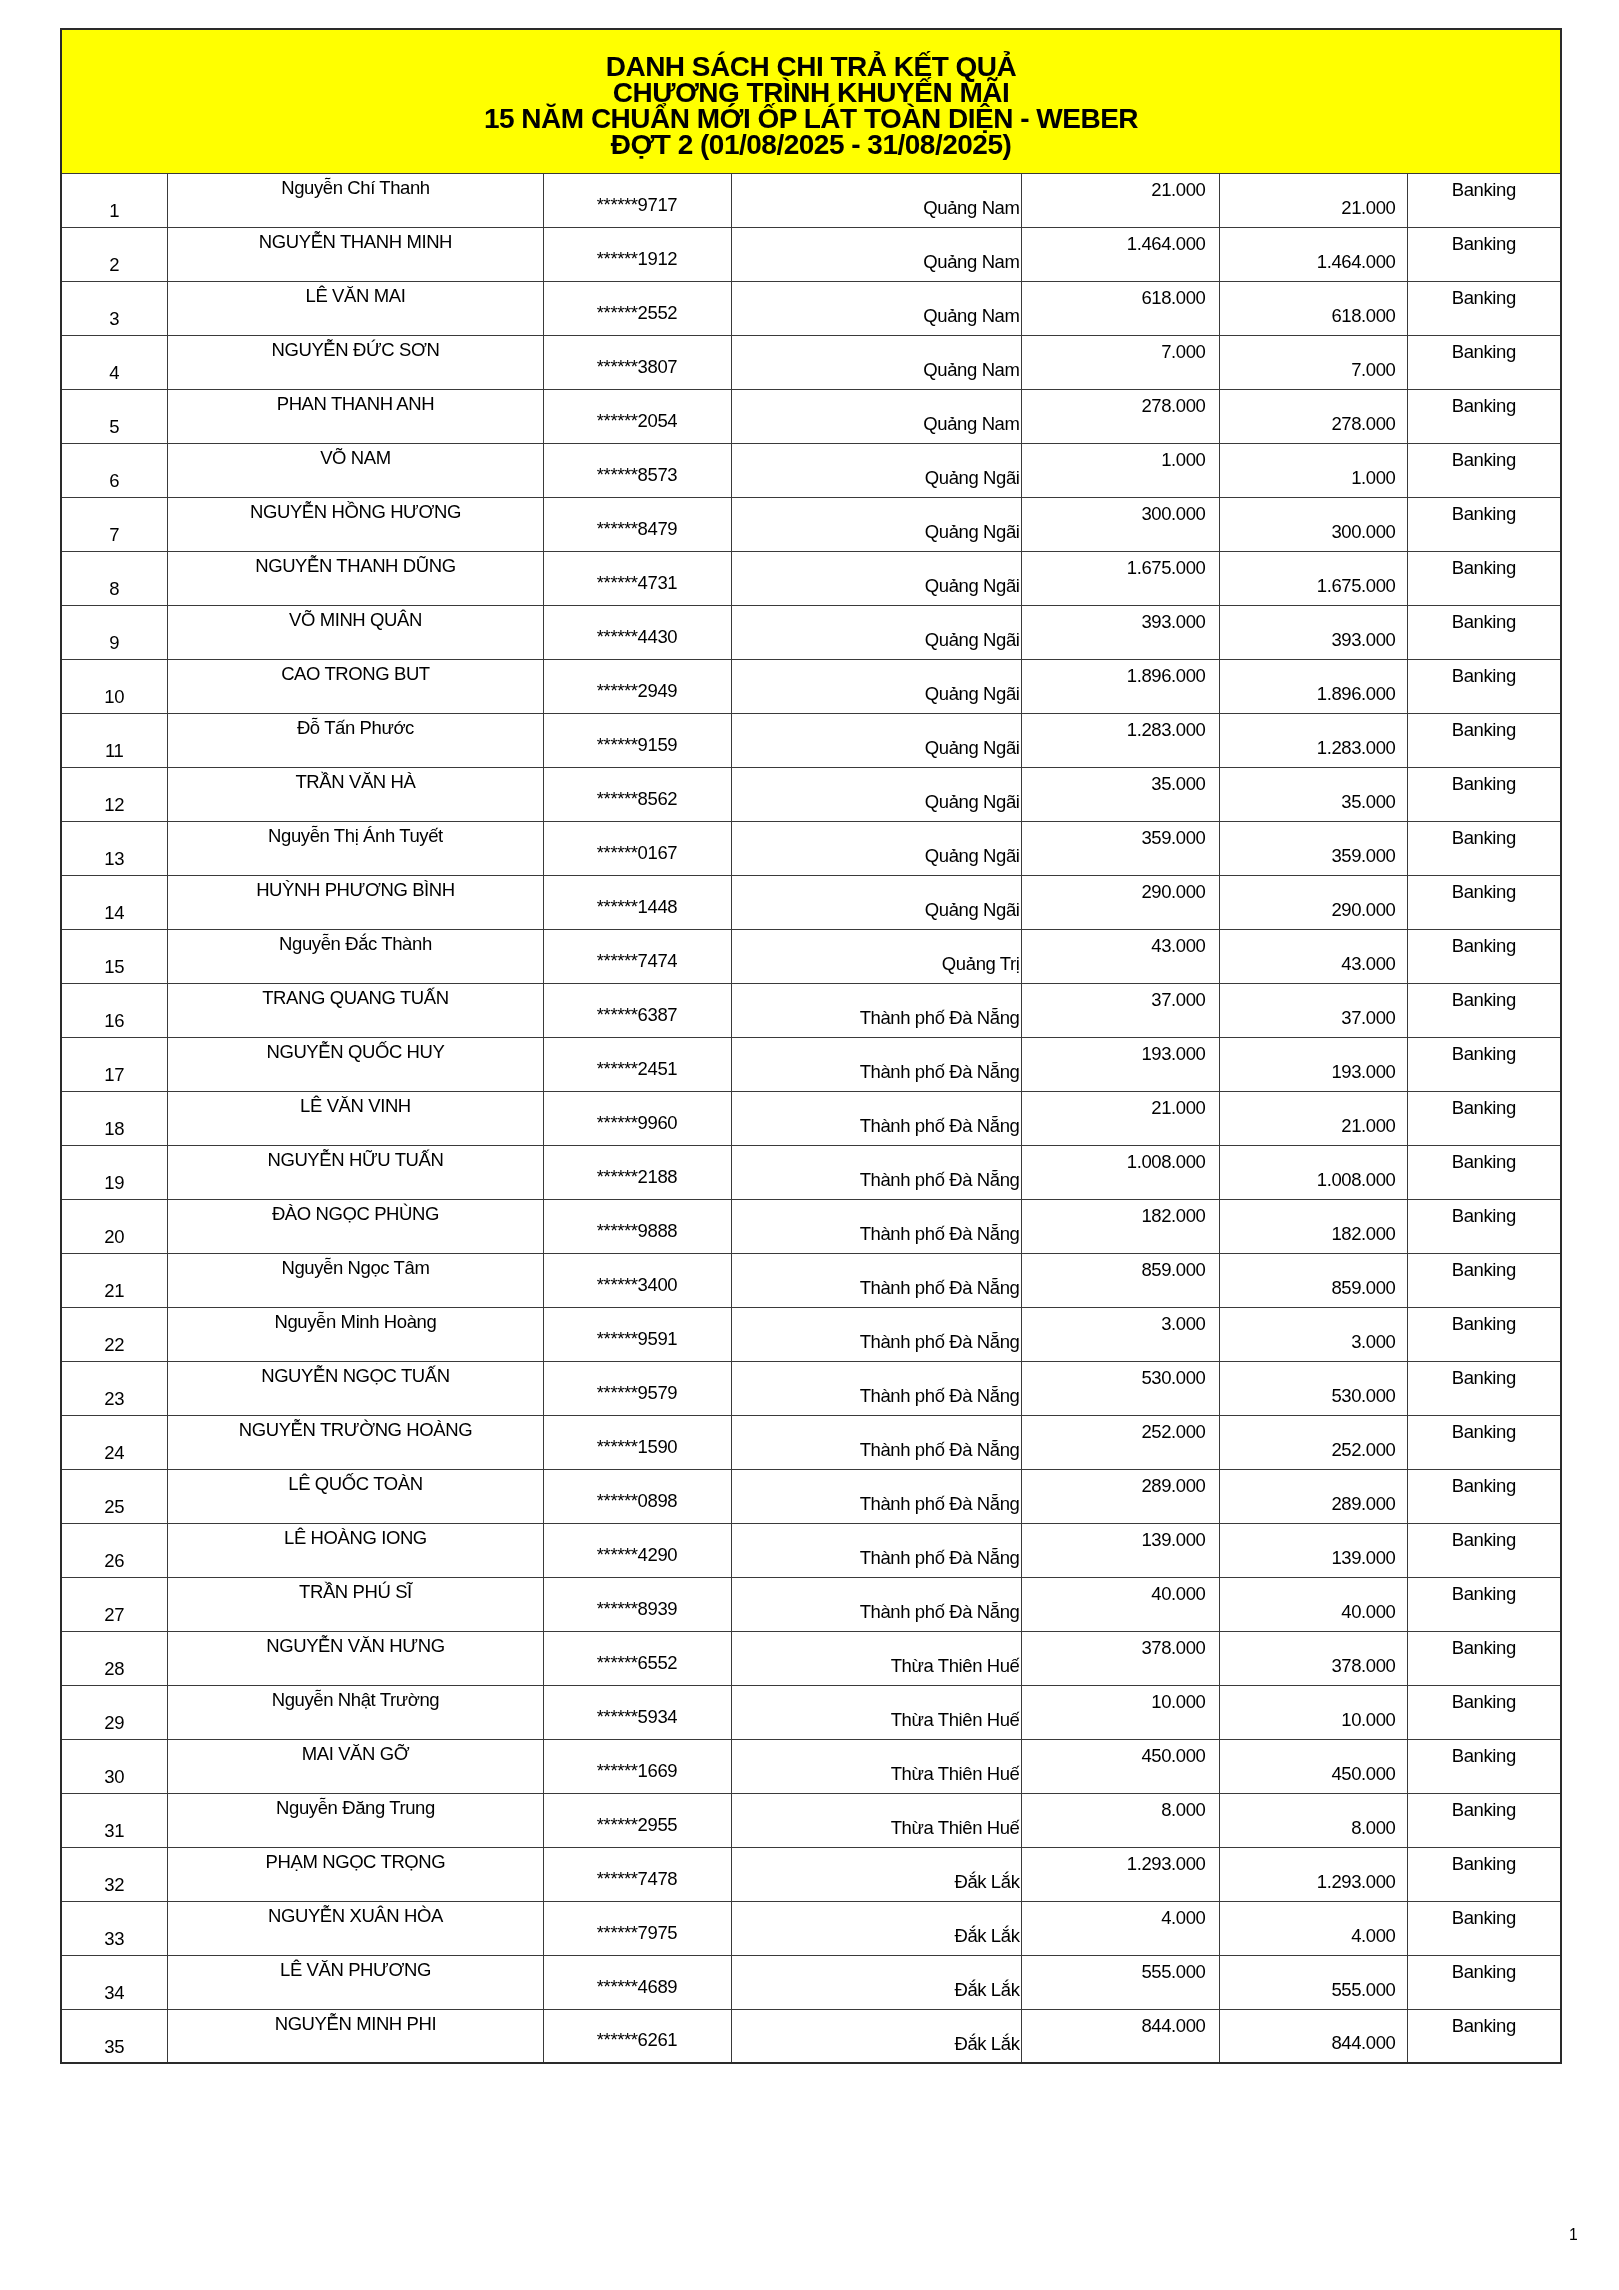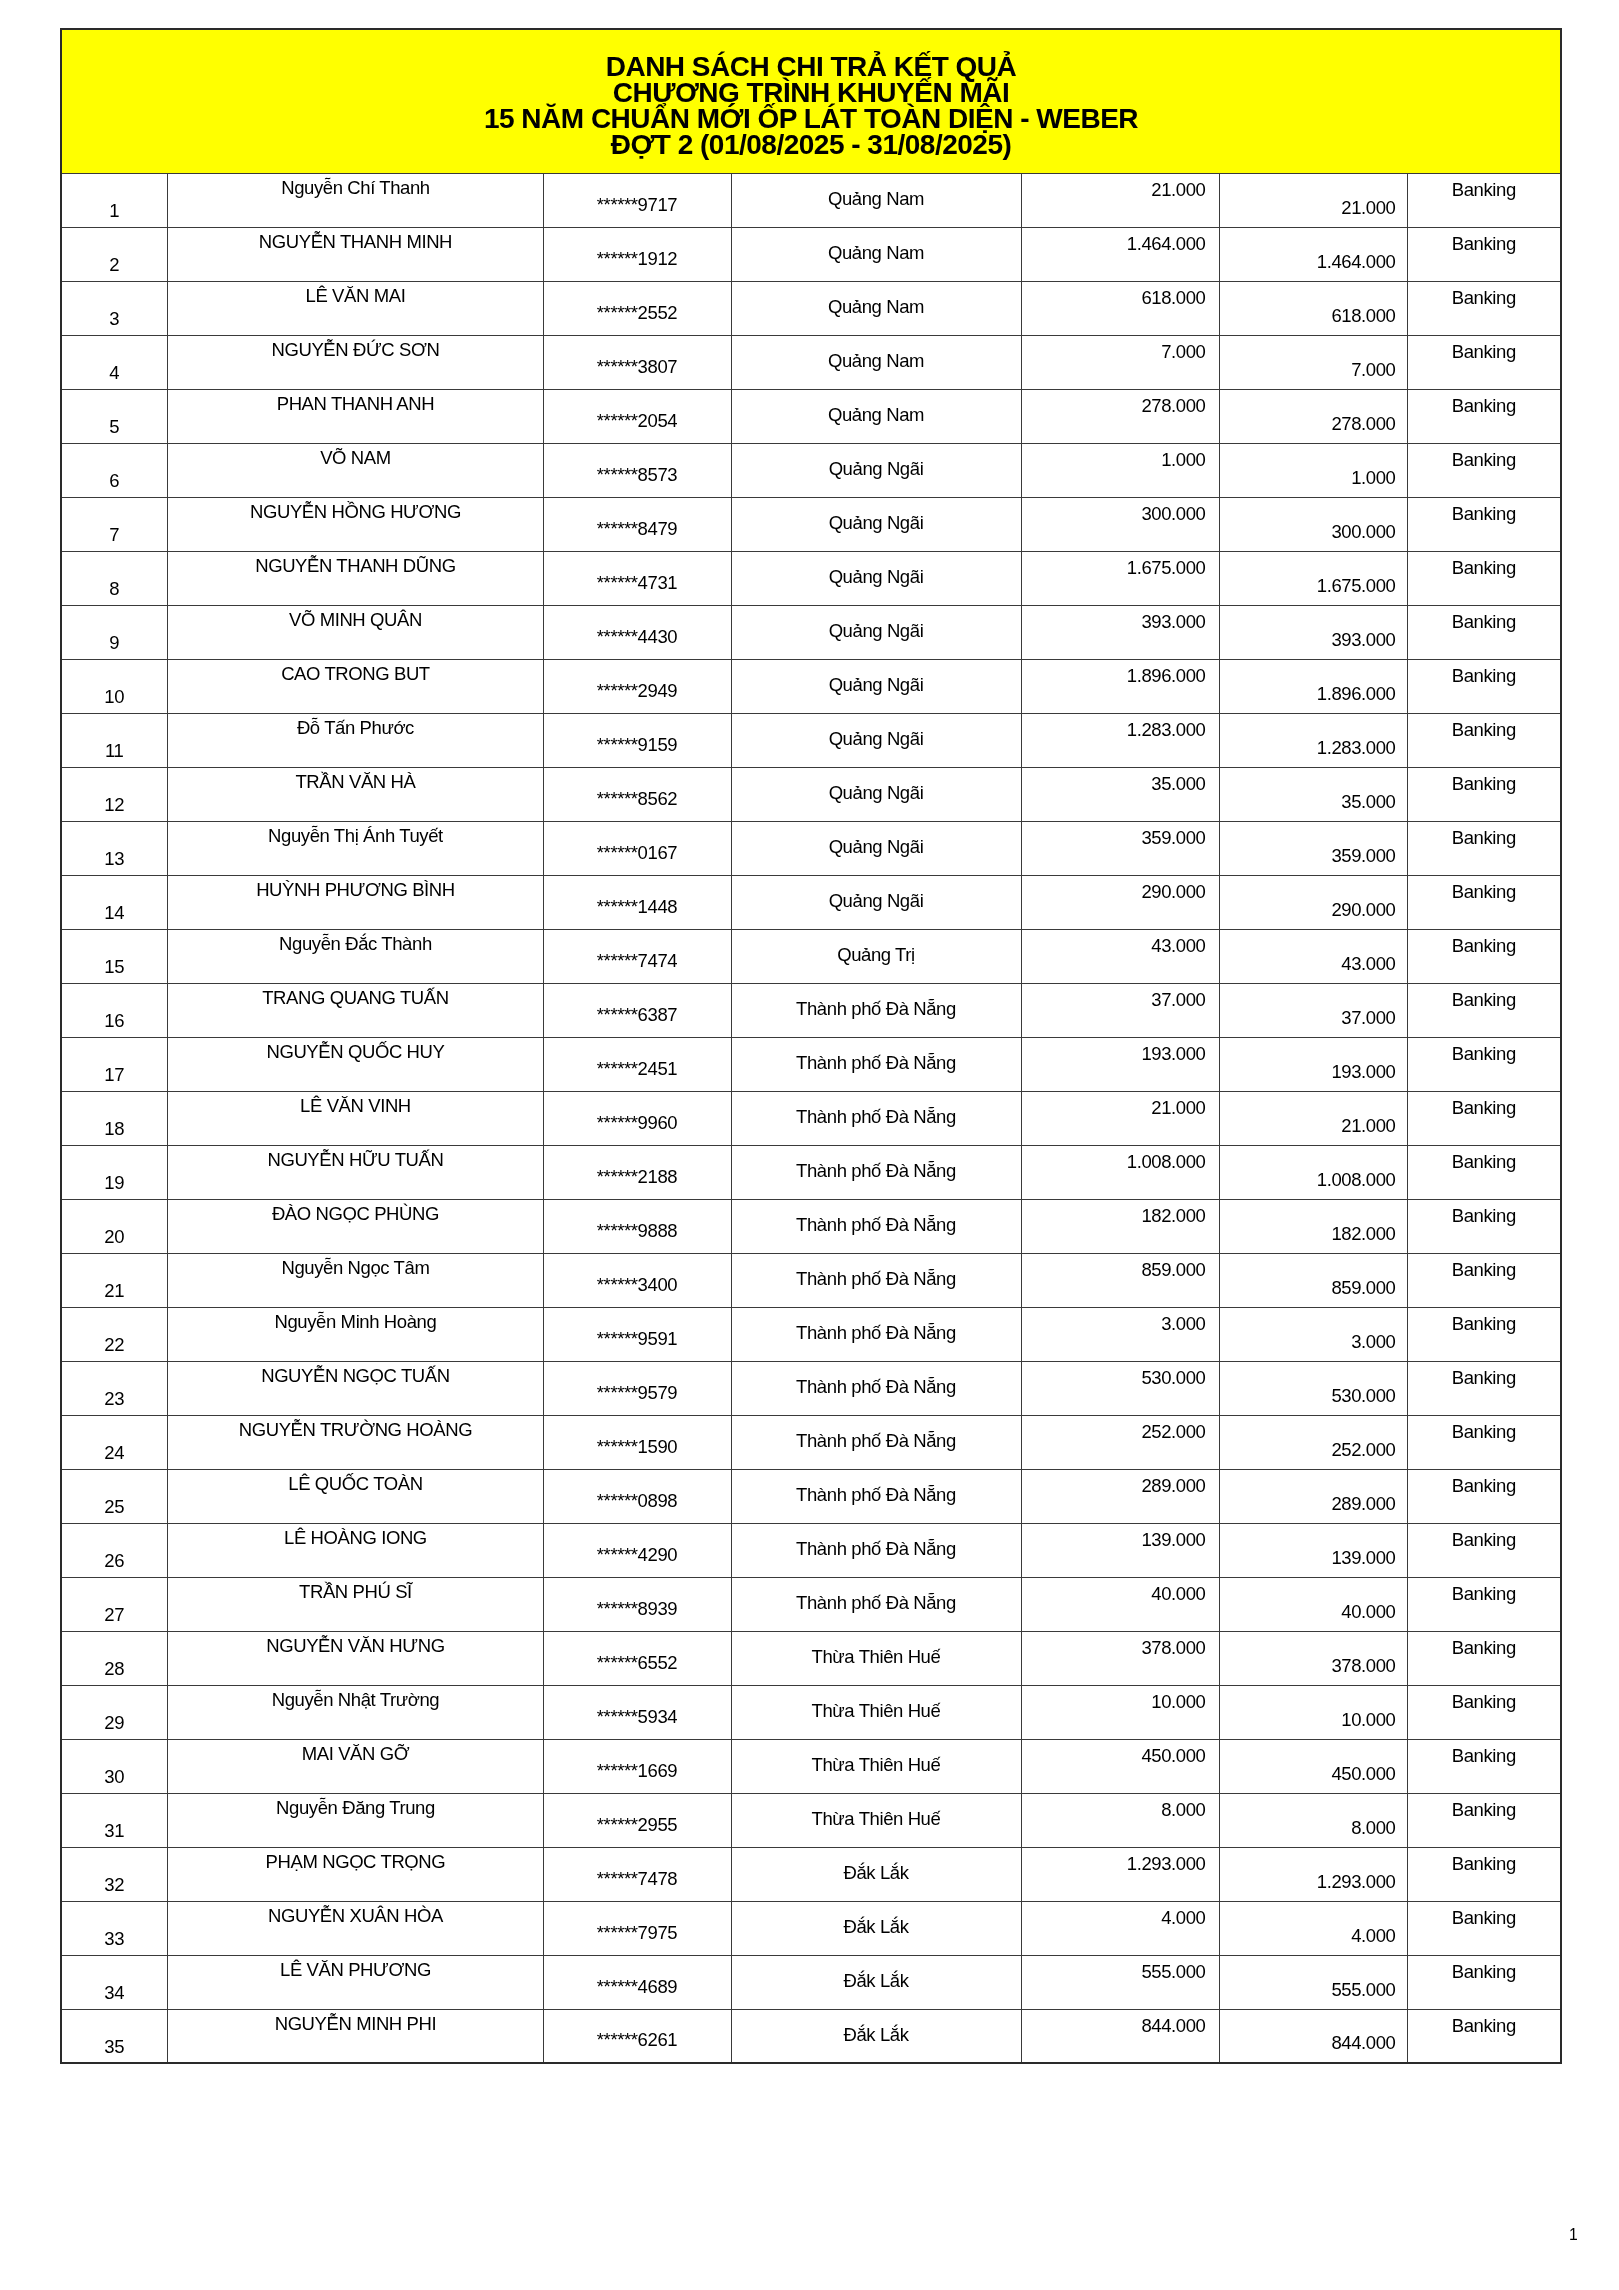--- a/index.html
+++ b/index.html
@@ -63,21 +63,21 @@
   
   tr.data-row td {
     height: 54px;
     font-size: 18.5px;
     letter-spacing: -0.4px;
     background: #ffffff;
   }
   td.c-stt   { vertical-align: bottom; text-align: center; padding-bottom: 4.6px; }
   td.c-name  { vertical-align: top;    text-align: center;   padding: 2.8px 3.7px 0 4.6px; }
   td.c-phone { vertical-align: bottom; text-align: center; padding-bottom: 11px; margin-left: 40px; }
-  td.c-prov  { vertical-align: top;    text-align: center; padding-top: 14px; }
+  td.c-prov  { vertical-align: top;    text-align: right; padding-top: 23px; }
   td.c-promo { vertical-align: top;    text-align: right;  padding: 5.5px 13px 0 0; }
   td.c-total { vertical-align: bottom; text-align: right;  padding: 0 11px 8.3px 0; }
   td.c-method{ vertical-align: top;    text-align: center; padding-top: 5.5px; margin-top: 6px; }
 
   .page-number {
     position: absolute;
     top: 2226px;
     left: 1569px;
     font-size: 15.7px;
     color: #000;

